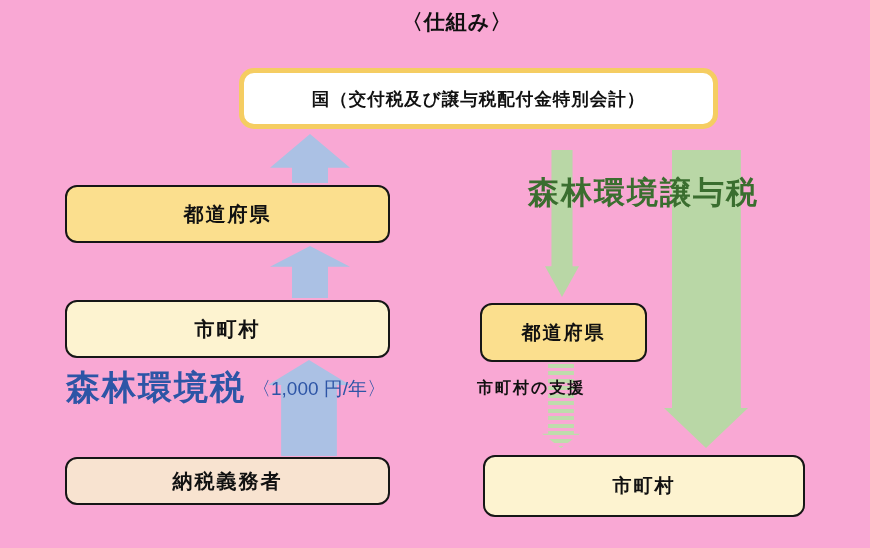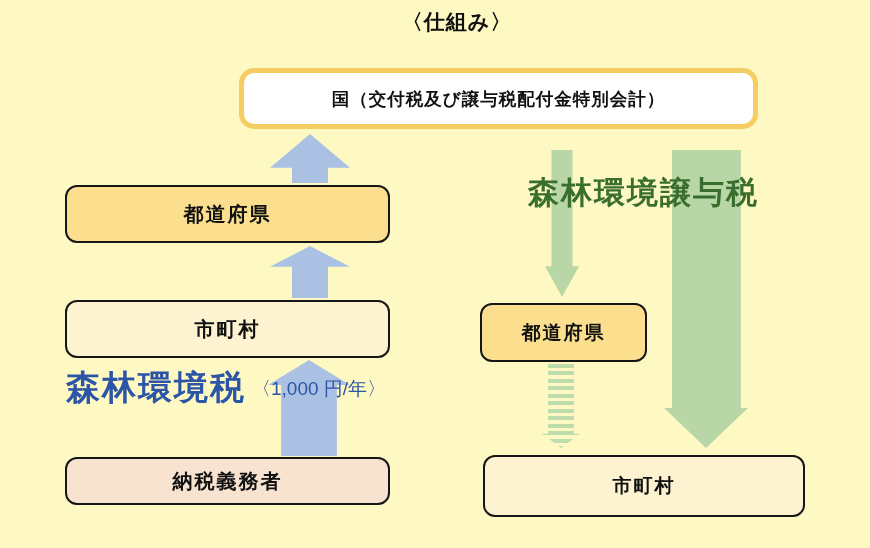--- a/index.html
+++ b/index.html
@@ -1,32 +1,32 @@
 <!DOCTYPE html>
 <html style="--box-border: #161616; --gold: #F5CD62; --pref-fill: #FBDF8E; --muni-fill: #FDF3D0; --payer-fill: #F8E3D0; --blue-arrow: #ABC1E4; --green-arrow: #B9D7A6; --green-dashed: #BFDCAC; --tax-blue: #2D55A6; --tax-green: #3A6E2F;"><head>
 <meta charset="utf-8">
 <style>
   html,body{margin:0;padding:0;background:#fff;}
   .canvas{
-    position:relative;width:870px;height:548px;background:#fef9c3;overflow:hidden;
+    position:relative;width:870px;height:548px;background:#f9a8d4;overflow:hidden;
     font-family:"Liberation Sans","DejaVu Sans",sans-serif;color:#111;
   }
   .abs{position:absolute;}
   .title{
     font-size:21px;font-weight:600;letter-spacing:1px;color:#111;
     text-align:center;width:160px;left:377px;top:8px;
   }
   
   .node{
     display:flex;align-items:center;justify-content:center;
     box-sizing:border-box;border-radius:12px;border:2.5px solid var(--box-border);
     font-weight:600;letter-spacing:2px;z-index:4;
   }
   .national{
-    left:239px;top:68px;width:519px;height:61px;
+    left:239px;top:68px;width:479px;height:61px;
     background:#fff;border:5px solid var(--gold);border-radius:15px;
     font-size:17.5px;letter-spacing:1px;
   }
   .pref-left{left:65px;top:185px;width:325px;height:58px;background:var(--pref-fill);font-size:20px;}
   .muni-left{left:65px;top:300px;width:325px;height:58px;background:var(--muni-fill);font-size:20px;}
   .payer{left:65px;top:457px;width:325px;height:48px;background:var(--payer-fill);font-size:20px;}
   .pref-right{left:480px;top:303px;width:167px;height:59px;background:var(--pref-fill);font-size:19px;}
   .muni-right{left:483px;top:455px;width:322px;height:62px;background:var(--muni-fill);font-size:19px;}
   
   .arrow{z-index:1;}
@@ -103,18 +103,19 @@
   <div class="abs arrow down-thin"></div>
   <div class="abs arrow down-wide"></div>
 
   <div class="abs transfer-label">森林環境譲与税</div>
 
   <div class="abs node pref-right">
     <span>都道府県</span>
   </div>
 
   <div class="abs arrow down-dashed"></div>
+  <div class="abs support-label">市町村の支援</div>
 
   <div class="abs node muni-right">
     <span>市町村</span>
   </div>
 
 </div>
 
 </body></html>

